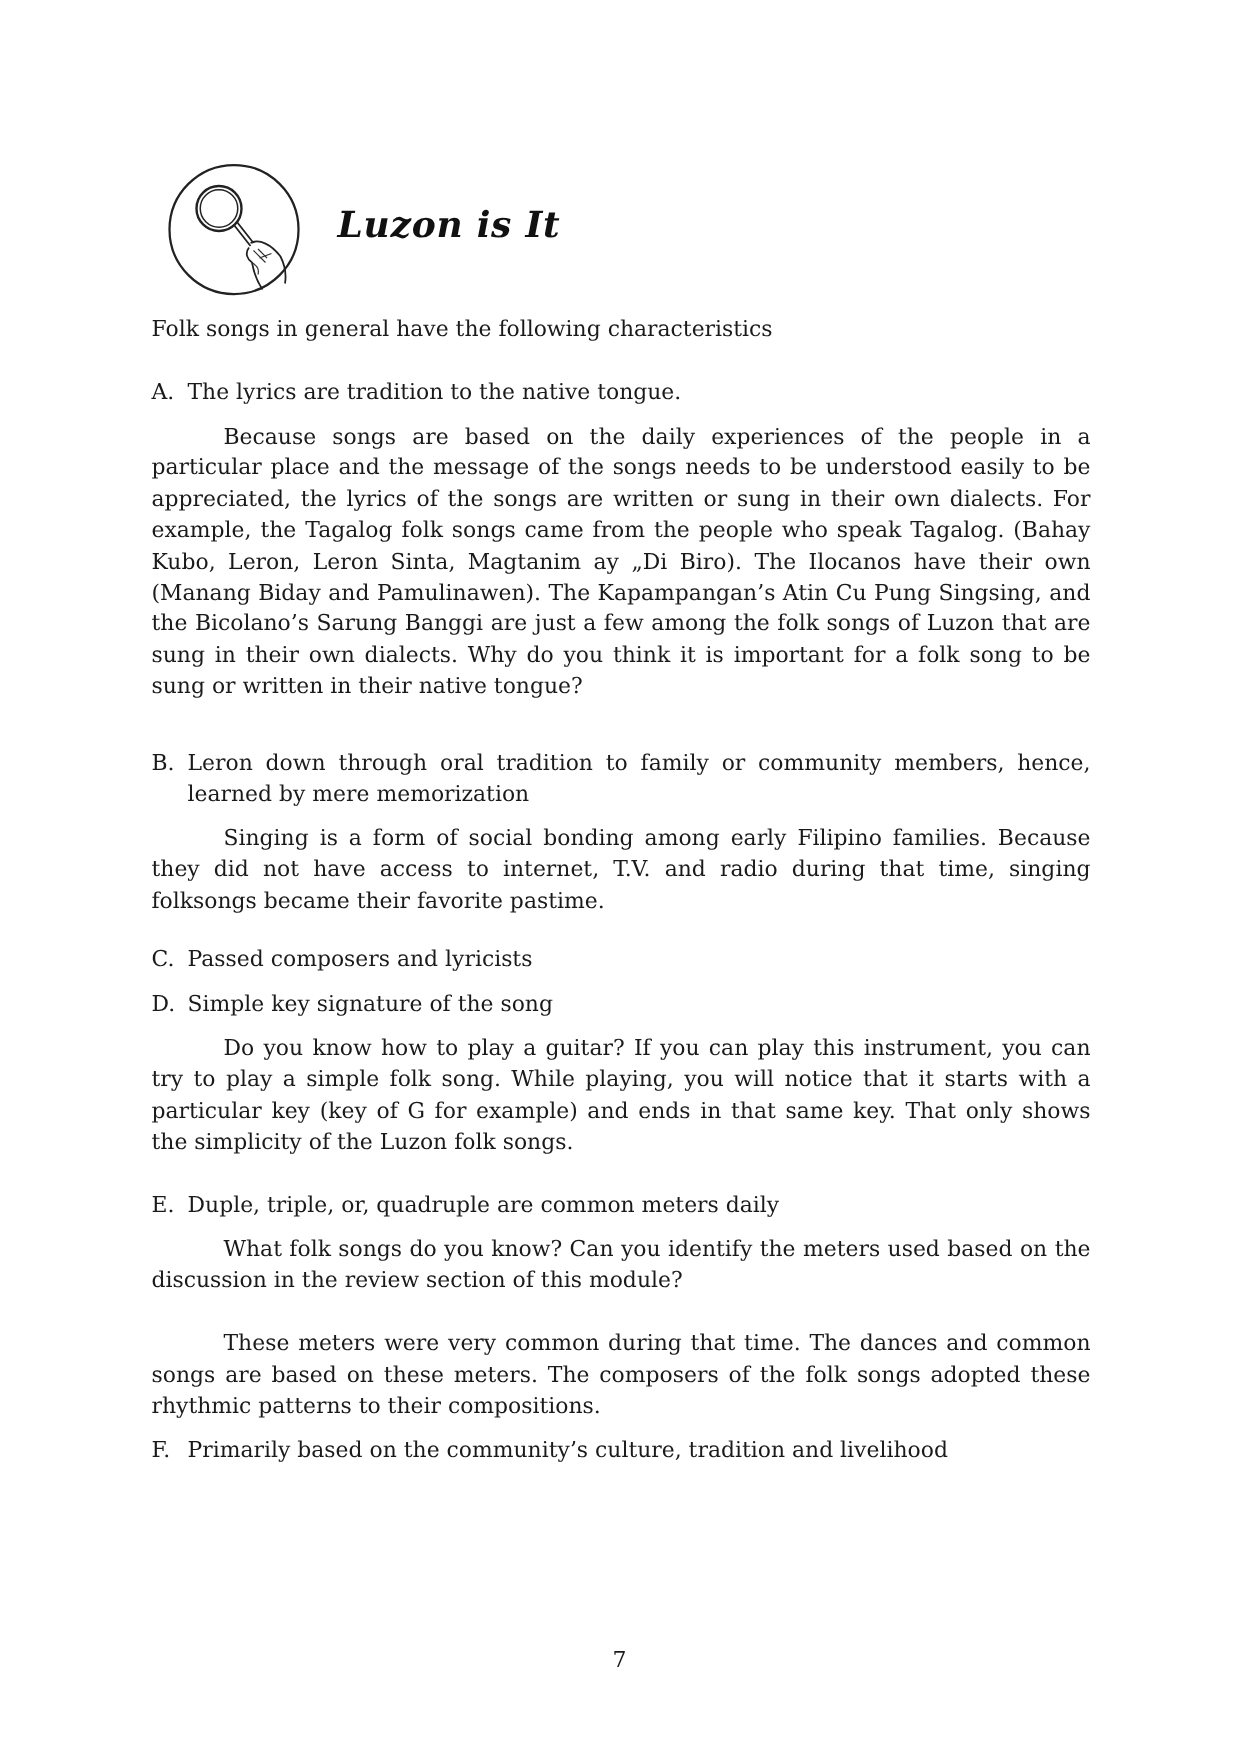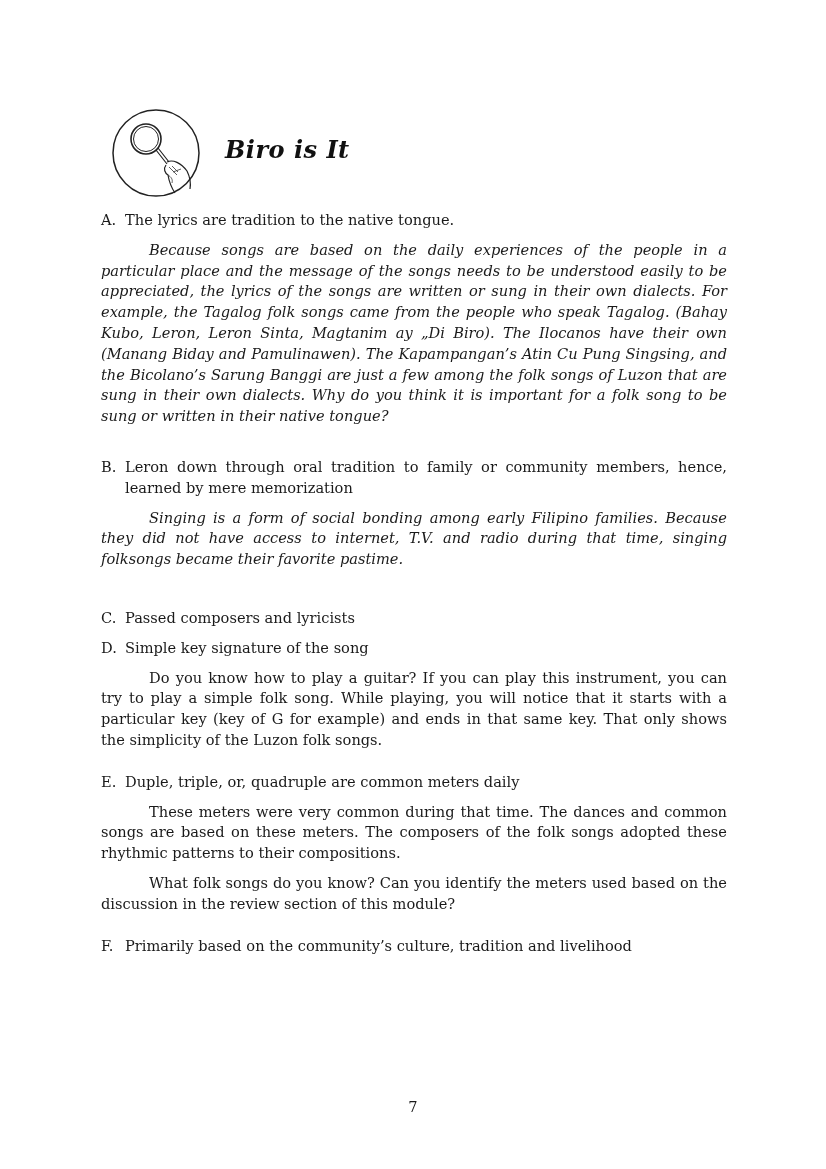--- a/index.html
+++ b/index.html
@@ -10,75 +10,76 @@
   .title { position: absolute; left: 114px; top: 26px; font-size: 24px; font-weight: bold;
            font-style: italic; letter-spacing: 0.5px; color: #111; }
   .content { position: absolute; left: 101px; top: 210px; width: 626px;
              font-size: 14.6px; line-height: 20.8px; }
   p { margin: 0; text-align: justify; }
   .intro { margin-bottom: 21px; }
   .item-head { display: flex; margin: 0 0 9px 0; }
   .item-head .letter { width: 24px; flex: none; }
   .item-head .text { flex: 1; text-align: justify; }
   .para { text-indent: 48px; margin-bottom: 9px; }
-  .gap-lg { margin-bottom: 30px; font-style: italic; }
+  .gap-lg { margin-bottom: 30px; }
   .gap-md { margin-bottom: 21px; }
   .page-number { position: absolute; left: 0; width: 826px; top: 1098px;
                  text-align: center; font-size: 14.6px; }
 </style>
 </head>
 <body>
 
 <div class="header">
   <div class="icon-wrap">
     <svg width="90" height="90" viewBox="0 0 90 90">
       <circle cx="45" cy="44" r="43" fill="none" stroke="#222" stroke-width="1.5"></circle>
       <circle cx="35" cy="30" r="15" fill="none" stroke="#222" stroke-width="1.6"></circle>
       <circle cx="35" cy="30" r="12.5" fill="none" stroke="#222" stroke-width="1"></circle>
       <path d="M45 41 L56 55 M47 39 L58 53" stroke="#222" stroke-width="1.2" fill="none"></path>
       <path d="M56 53 C62 50, 70 54, 76 62 C79 68, 80 74, 79 80" stroke="#222" stroke-width="1.2" fill="none"></path>
       <path d="M55 56 C52 60, 54 64, 57 66 C58 72, 60 78, 64 84" stroke="#222" stroke-width="1.2" fill="none"></path>
       <path d="M58 58 L66 66 M61 57 L67 63 M62 63 L70 60" stroke="#333" stroke-width="0.8" fill="none"></path>
       <path d="M57 66 C60 68, 62 70, 61 74" stroke="#333" stroke-width="0.8" fill="none"></path>
     </svg>
   </div>
-  <div class="title">Biro is It</div>
+  <div class="title">Luzon is It</div>
 </div>
 
 <div class="content">
+  <p class="intro">Folk songs in general have the following characteristics</p>
 
   <div class="item-head">
     <span class="letter">A.</span>
     <span class="text">The lyrics are tradition to the native tongue.</span>
   </div>
   <p class="para gap-lg">Because songs are based on the daily experiences of the people in a particular place and the message of the songs needs to be understood easily to be appreciated, the lyrics of the songs are written or sung in their own dialects. For example, the Tagalog folk songs came from the people who speak Tagalog. (Bahay Kubo, Leron, Leron Sinta, Magtanim ay „Di Biro). The Ilocanos have their own (Manang Biday and Pamulinawen). The Kapampangan’s Atin Cu Pung Singsing, and the Bicolano’s Sarung Banggi are just a few among the folk songs of Luzon that are sung in their own dialects. Why do you think it is important for a folk song to be sung or written in their native tongue?</p>
 
   <div class="item-head">
     <span class="letter">B.</span>
     <span class="text">Leron down through oral tradition to family or community members, hence, learned by mere memorization</span>
   </div>
-  <p class="para gap-lg" style="margin-bottom:38px">Singing is a form of social bonding among early Filipino families. Because they did not have access to internet, T.V. and radio during that time, singing folksongs became their favorite pastime.</p>
+  <p class="para gap-lg" style="margin-bottom:18px">Singing is a form of social bonding among early Filipino families. Because they did not have access to internet, T.V. and radio during that time, singing folksongs became their favorite pastime.</p>
 
   <div class="item-head">
     <span class="letter">C.</span>
     <span class="text">Passed composers and lyricists</span>
   </div>
 
   <div class="item-head">
     <span class="letter">D.</span>
     <span class="text">Simple key signature of the song</span>
   </div>
   <p class="para gap-md">Do you know how to play a guitar? If you can play this instrument, you can try to play a simple folk song. While playing, you will notice that it starts with a particular key (key of G for example) and ends in that same key. That only shows the simplicity of the Luzon folk songs.</p>
 
   <div class="item-head">
     <span class="letter">E.</span>
     <span class="text">Duple, triple, or, quadruple are common meters daily</span>
   </div>
+  <p class="para gap-md">What folk songs do you know? Can you identify the meters used based on the discussion in the review section of this module?</p>
   <p class="para">These meters were very common during that time. The dances and common songs are based on these meters. The composers of the folk songs adopted these rhythmic patterns to their compositions.</p>
-  <p class="para gap-md">What folk songs do you know? Can you identify the meters used based on the discussion in the review section of this module?</p>
 
   <div class="item-head">
     <span class="letter">F.</span>
     <span class="text">Primarily based on the community’s culture, tradition and livelihood</span>
   </div>
 </div>
 
 <div class="page-number">7</div>
 
 </body></html>

